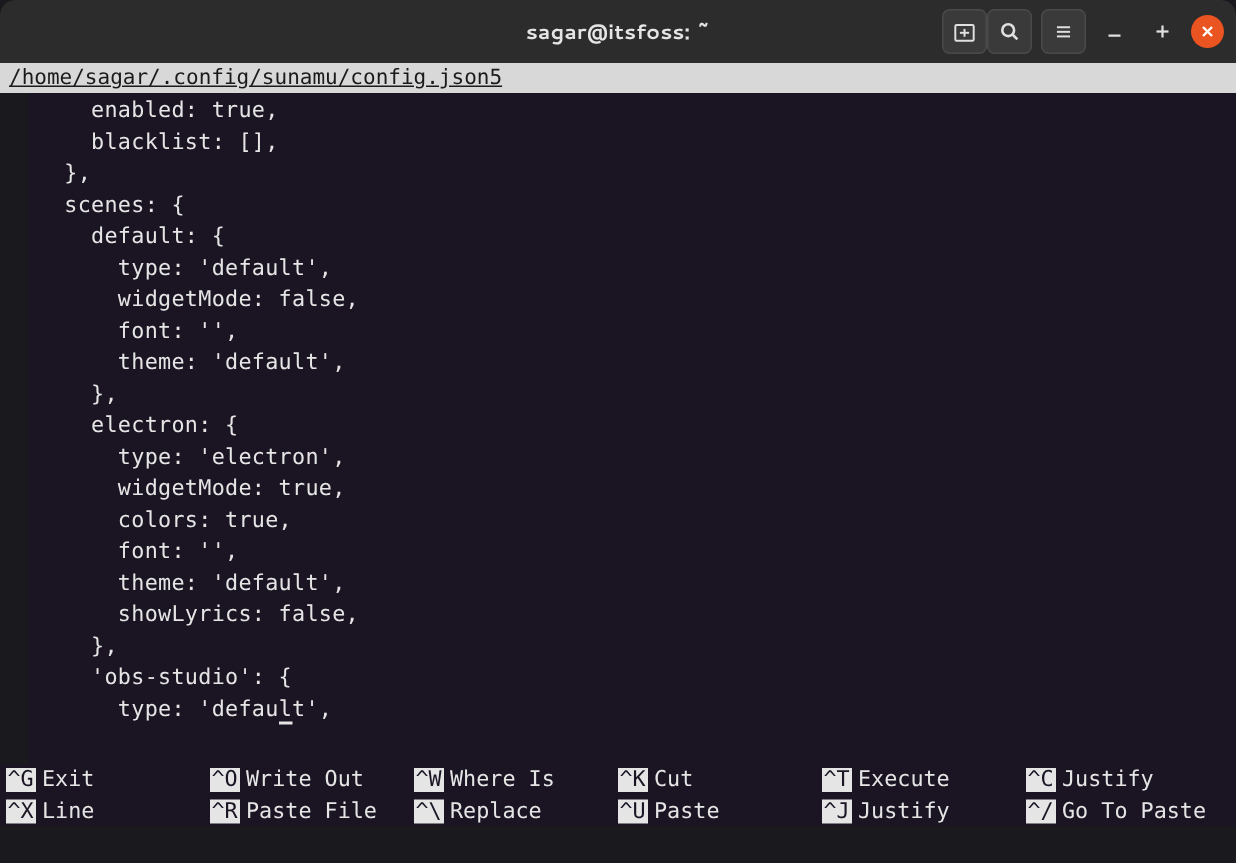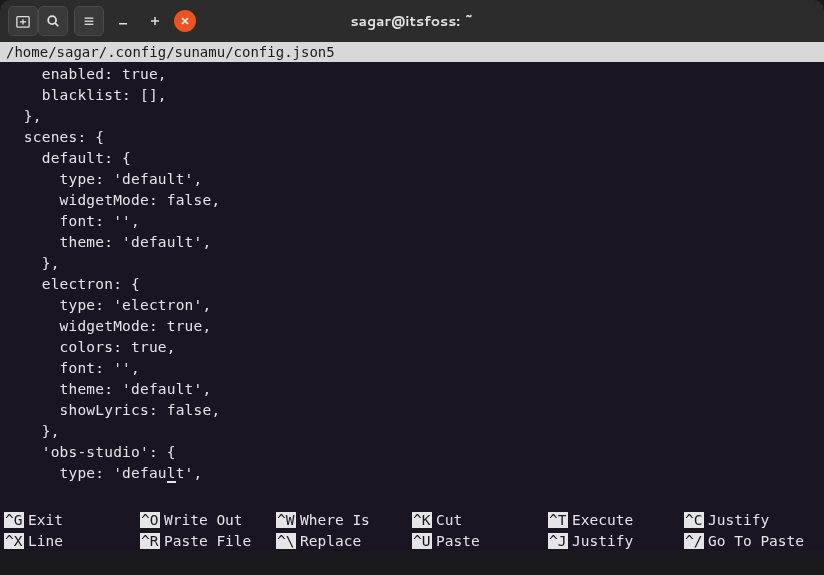--- a/index.html
+++ b/index.html
@@ -10,21 +10,21 @@
       background: #1a1a1e;
       overflow: hidden;
       border-radius: 10px;
     }
     .titlebar {
       background: #2c2c2c;
       height: 42px;
       display: flex;
       align-items: center;
       padding: 0 8px;
-      justify-content: flex-start;
+      justify-content: flex-end;
       border-radius: 10px 10px 0 0;
     }
     .titlebar-left { display: flex; gap: 6px; }
     .titlebar-center {
       color: #e5e5e5;
       font-family: 'Cantarell', 'DejaVu Sans', sans-serif;
       font-size: 14px;
       font-weight: bold;
       position: absolute;
       left: 50%;
@@ -58,31 +58,32 @@
     .nano-header {
       background: #d8d8d8;
       color: #1a1a1a;
       font-size: 14px;
       padding: 2px 6px;
       display: flex;
       height: 20px;
       line-height: 16px;
     }
     .nano-header .ver { width: 215px; }
-    .nano-header .path { flex: 1; }
+    .nano-header .path { flex: 1; text-decoration: underline; }
     .editor {
       background: #1a1423;
       color: #e5e5e5;
       font-size: 14.5px;
       line-height: 21px;
       padding: 2px 6px;
       height: 447px;
       white-space: pre;
       overflow: hidden;
       letter-spacing: 0.2px;
+      margin-left: 19px;
     }
     .cursor-underline {
       border-bottom: 2px solid #e5e5e5;
     }
     .shortcuts {
       display: grid;
       grid-template-columns: repeat(6, 1fr);
       grid-template-rows: 1fr 1fr;
       background: #1a1423;
       color: #e5e5e5;

